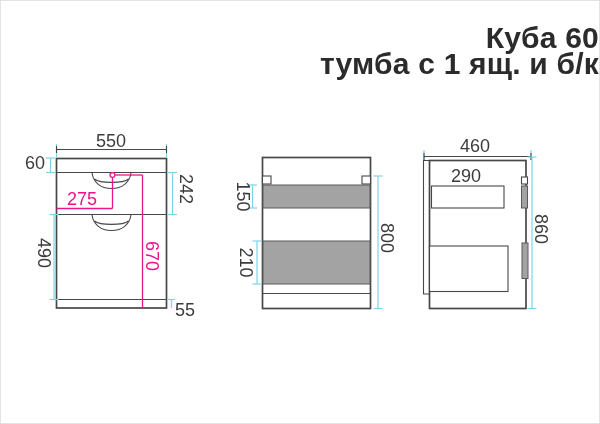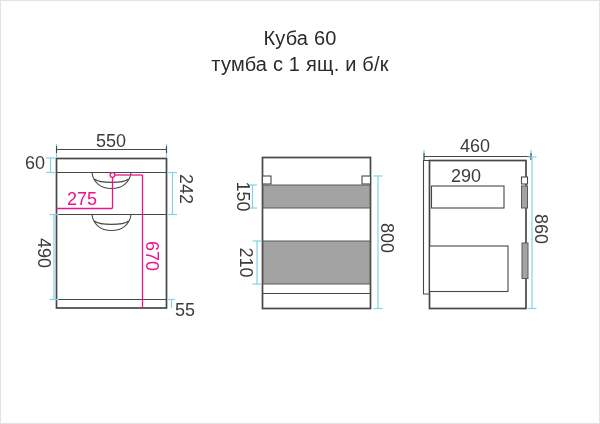--- a/index.html
+++ b/index.html
@@ -2,22 +2,22 @@
 <html><head>
 <meta charset="utf-8">
 <style>
   html,body{margin:0;padding:0;background:#fff;}
   .canvas{
     position:relative;width:600px;height:424px;background:#ffffff;
     box-sizing:border-box;border:1px solid #e3e3e3;overflow:hidden;
     font-family:"Liberation Sans", sans-serif;
   }
   .title{
-    position:absolute;top:24px;left:0;width:100%;text-align:center;
-    color:#2b2b2b;font-size:20px;line-height:26px;font-weight:400;
+    position:absolute;top:24px;left:0;width:100%;text-align:right;
+    color:#2b2b2b;font-size:30px;line-height:26px;font-weight:700;
     letter-spacing:0.2px;
   }
   svg{position:absolute;left:0;top:0;}
   svg text{
     font-family:"Liberation Sans", sans-serif;
     font-size:18px;fill:#3c3c3c;
   }
   svg text.hl{fill:#ec148c;}
   .ln{stroke:#474747;stroke-width:1.1;fill:none;}
   .ln-thick{stroke:#474747;stroke-width:1.7;fill:none;}

